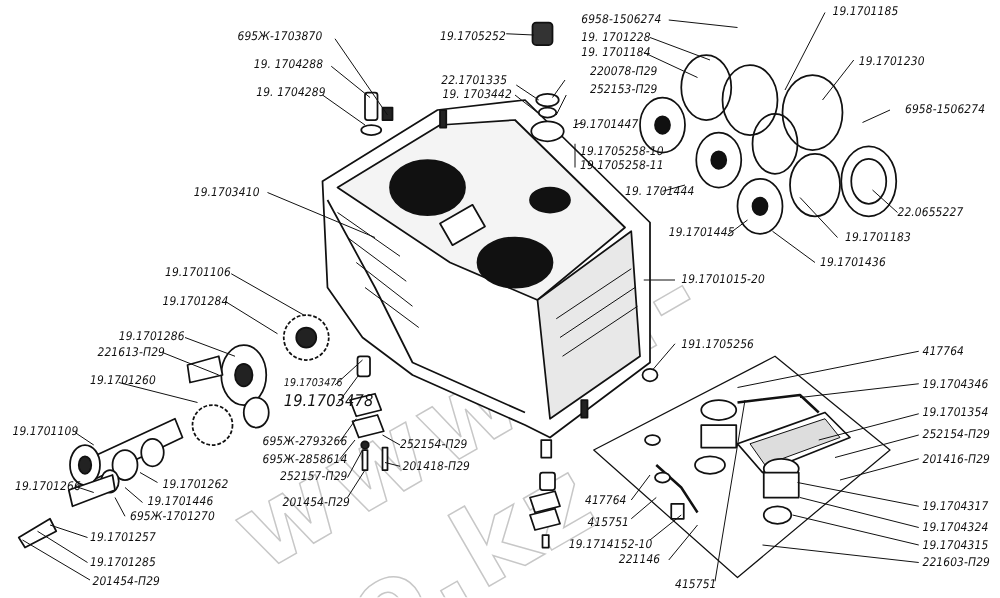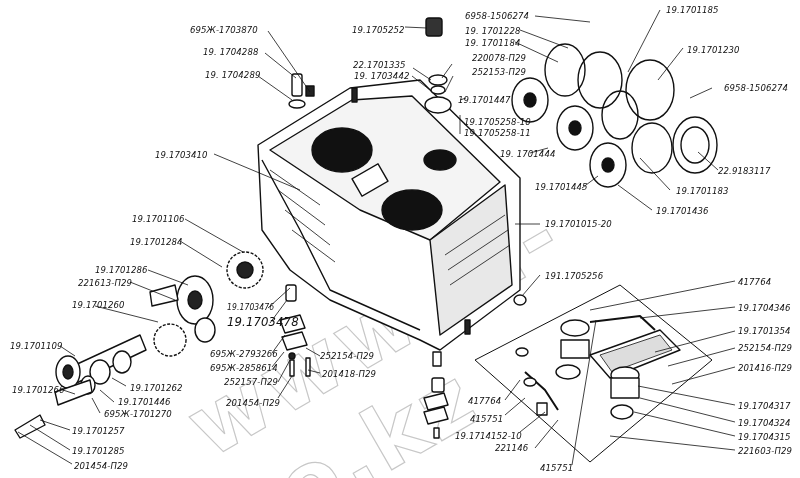--- a/index.html
+++ b/index.html
@@ -202,21 +202,21 @@
   <div class="lbl" style="left:472px;top:66px">252153-П29</div>
   <div class="lbl" style="left:458px;top:94px">19.1701447</div>
   <div class="lbl" style="left:464px;top:116px">19.1705258-10</div>
   <div class="lbl" style="left:464px;top:127px">19.1705258-11</div>
   <div class="lbl" style="left:666px;top:4px">19.1701185</div>
   <div class="lbl" style="left:687px;top:44px">19.1701230</div>
   <div class="lbl" style="left:724px;top:82px">6958-1506274</div>
   <div class="lbl" style="left:155px;top:149px">19.1703410</div>
   <div class="lbl" style="left:500px;top:148px">19. 1701444</div>
   <div class="lbl" style="left:535px;top:181px">19.1701445</div>
-  <div class="lbl" style="left:718px;top:165px">22.9183117</div>
+  <div class="lbl" style="left:718px;top:165px">22.0655227</div>
   <div class="lbl" style="left:676px;top:185px">19.1701183</div>
   <div class="lbl" style="left:656px;top:205px">19.1701436</div>
   <div class="lbl" style="left:545px;top:218px">19.1701015-20</div>
   <div class="lbl" style="left:132px;top:213px">19.1701106</div>
   <div class="lbl" style="left:130px;top:236px">19.1701284</div>
   <div class="lbl" style="left:95px;top:264px">19.1701286</div>
   <div class="lbl" style="left:78px;top:277px">221613-П29</div>
   <div class="lbl" style="left:72px;top:299px">19.1701260</div>
   <div class="lbl" style="left:10px;top:340px">19.1701109</div>
   <div class="lbl" style="left:227px;top:302px;font-size:8.5px">19.1703476</div>

